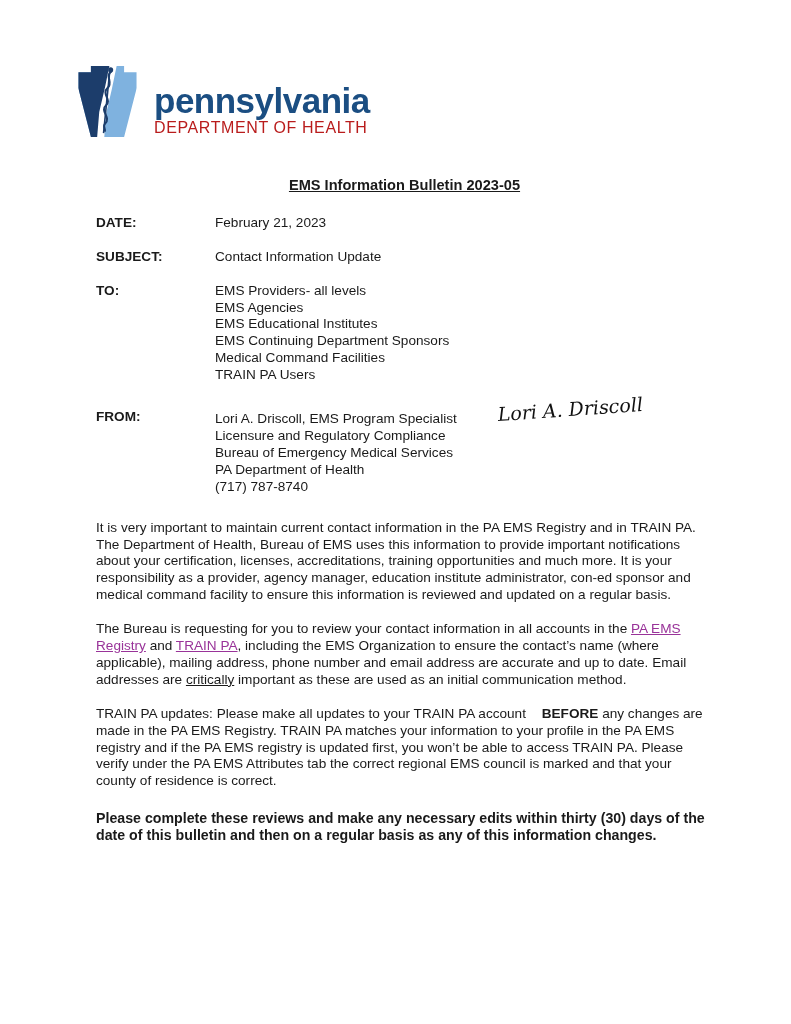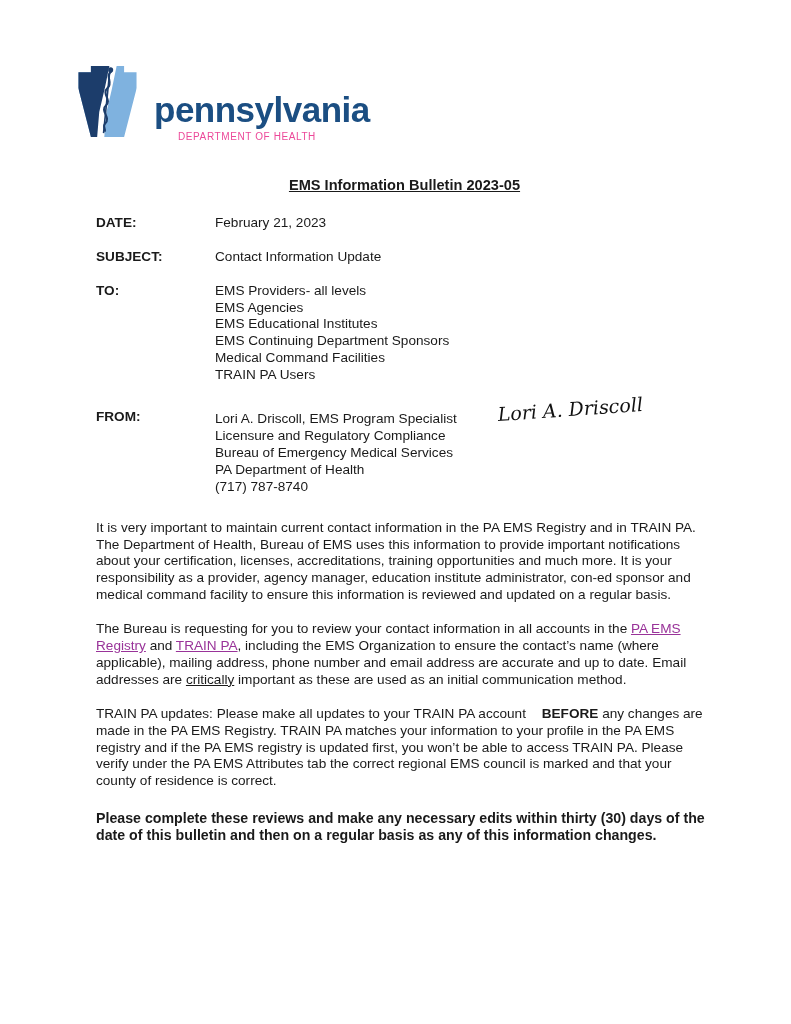--- a/index.html
+++ b/index.html
@@ -11,36 +11,35 @@
     margin: 0 auto;
     background: #ffffff;
     font-family: "Liberation Sans", sans-serif;
     font-size: 13.6px;
     line-height: 16.9px;
     color: #1a1a1a;
     padding: 62px 78px 0 96px;
     overflow: hidden;
   }
   
-  .logo { display: flex; align-items: flex-end; gap: 7px; margin-left: -28px; }
+  .logo { display: flex; align-items: center; gap: 7px; margin-left: -28px; }
   .logo svg { flex: 0 0 auto; }
   .logo-text { padding-top: 14px; }
   .logo-state {
     font-weight: bold;
     font-size: 35px;
     line-height: 32px;
     letter-spacing: -0.5px;
     color: #1b4e82;
   }
   .logo-dept {
-    font-size: 10px;
+    font-size: 16px;
     letter-spacing: 0.6px;
-    color: #ec4899;
+    color: #b91c1c;
     margin-top: 3px;
-    margin-left: 24px;
   }
   
   .doc-title {
     text-align: center;
     font-weight: bold;
     font-size: 14.6px;
     text-decoration: underline;
     margin-top: 31px;
     margin-bottom: 21px;
   }

